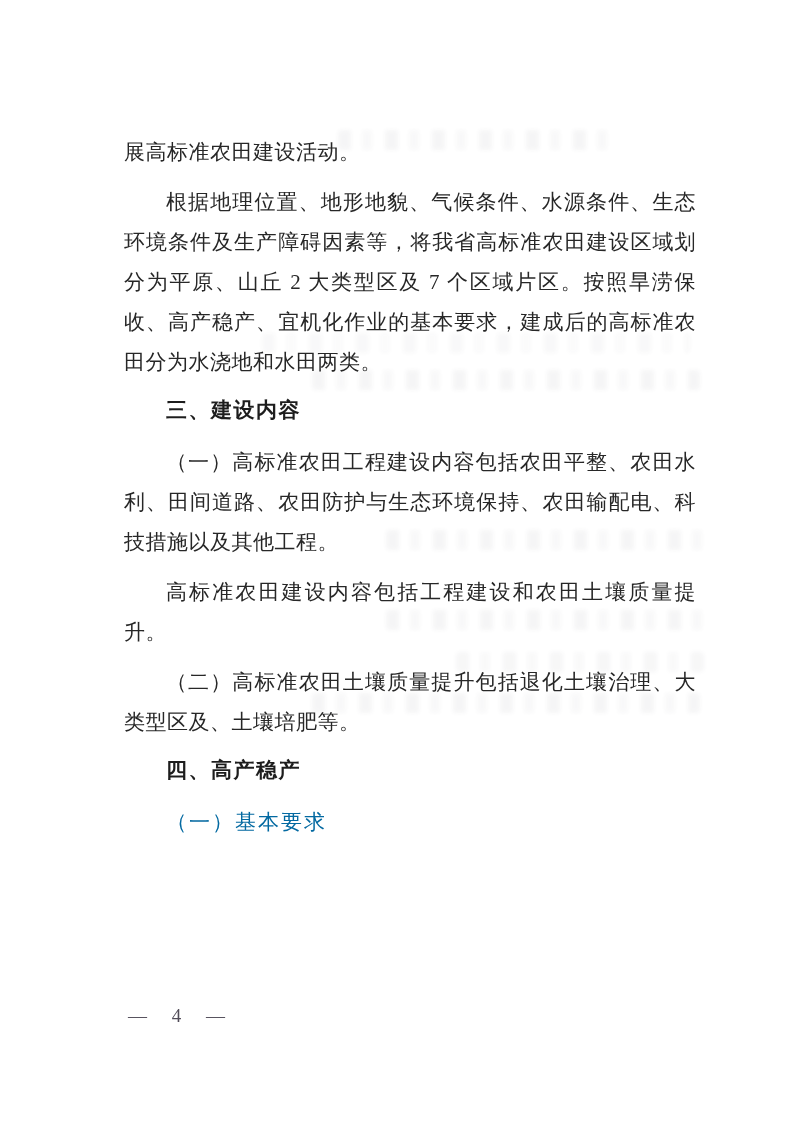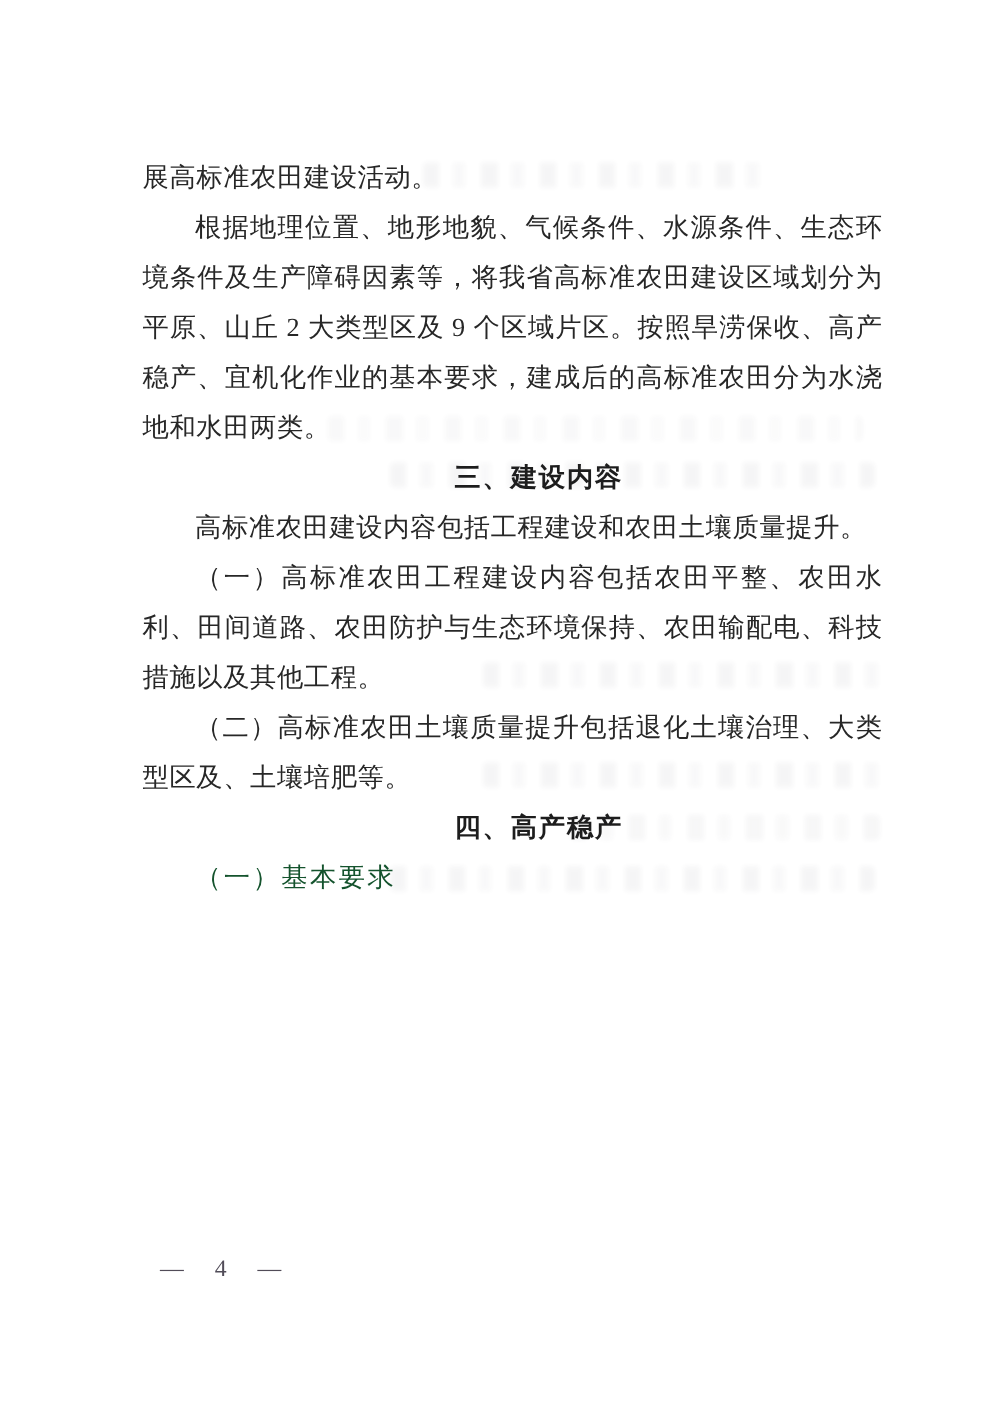--- a/index.html
+++ b/index.html
@@ -23,38 +23,38 @@
     left: 114px;
     top: 122px;
     width: 592px;
     font-size: 21px;
     line-height: 40px;
     text-align: justify;
     text-justify: inter-ideograph;
     letter-spacing: 0.5px;
   }
   .textblock p, .textblock h2, .textblock h3 {
-    margin: 0;
+    margin: 10px;
     padding: 0;
     font-size: 21px;
     line-height: 40px;
   }
   .para-indent { text-indent: 2em; }
   .para-cont  { text-indent: 0; }
   h2.sec-heading {
-    font-family: Liberation Serif, serif;
+    font-family: Liberation Mono, monospace;
     font-weight: 700;
     color: #1d1d1d;
     text-indent: 2em;
-    text-align: center;
+    text-align: left;
     letter-spacing: 1.5px;
   }
   h3.sub-heading {
     font-weight: 400;
-    color: #14532d;
+    color: #0369a1;
     text-indent: 2em;
     text-align: left;
     letter-spacing: 2px;
   }
   .footer-pageno {
     position: absolute;
     left: 128px;
     top: 1002px;
     font-size: 19px;
     line-height: 28px;
@@ -87,27 +87,27 @@
   .bleed.b7 { left: 312px; top: 693px; width: 388px; }
 </style>
 </head>
 <body>
 
 <div class="page">
 
   <div class="textblock">
     <p class="para-cont">展高标准农田建设活动。</p>
 
-    <p class="para-indent">根据地理位置、地形地貌、气候条件、水源条件、生态环境条件及生产障碍因素等，将我省高标准农田建设区域划分为平原、山丘 2 大类型区及 9 个区域片区。按照旱涝保收、高产稳产、宜机化作业的基本要求，建成后的高标准农田分为水浇地和水田两类。</p>
+    <p class="para-indent">根据地理位置、地形地貌、气候条件、水源条件、生态环境条件及生产障碍因素等，将我省高标准农田建设区域划分为平原、山丘 2 大类型区及 7 个区域片区。按照旱涝保收、高产稳产、宜机化作业的基本要求，建成后的高标准农田分为水浇地和水田两类。</p>
 
     <h2 class="sec-heading">三、建设内容</h2>
 
+    <p class="para-indent">（一）高标准农田工程建设内容包括农田平整、农田水利、田间道路、农田防护与生态环境保持、农田输配电、科技措施以及其他工程。</p>
+
     <p class="para-indent">高标准农田建设内容包括工程建设和农田土壤质量提升。</p>
-
-    <p class="para-indent">（一）高标准农田工程建设内容包括农田平整、农田水利、田间道路、农田防护与生态环境保持、农田输配电、科技措施以及其他工程。</p>
 
     <p class="para-indent">（二）高标准农田土壤质量提升包括退化土壤治理、大类型区及、土壤培肥等。</p>
 
     <h2 class="sec-heading">四、高产稳产</h2>
 
     <h3 class="sub-heading">（一）基本要求</h3>
 
   </div>
 
   <div class="footer-pageno">— 4 —</div>

